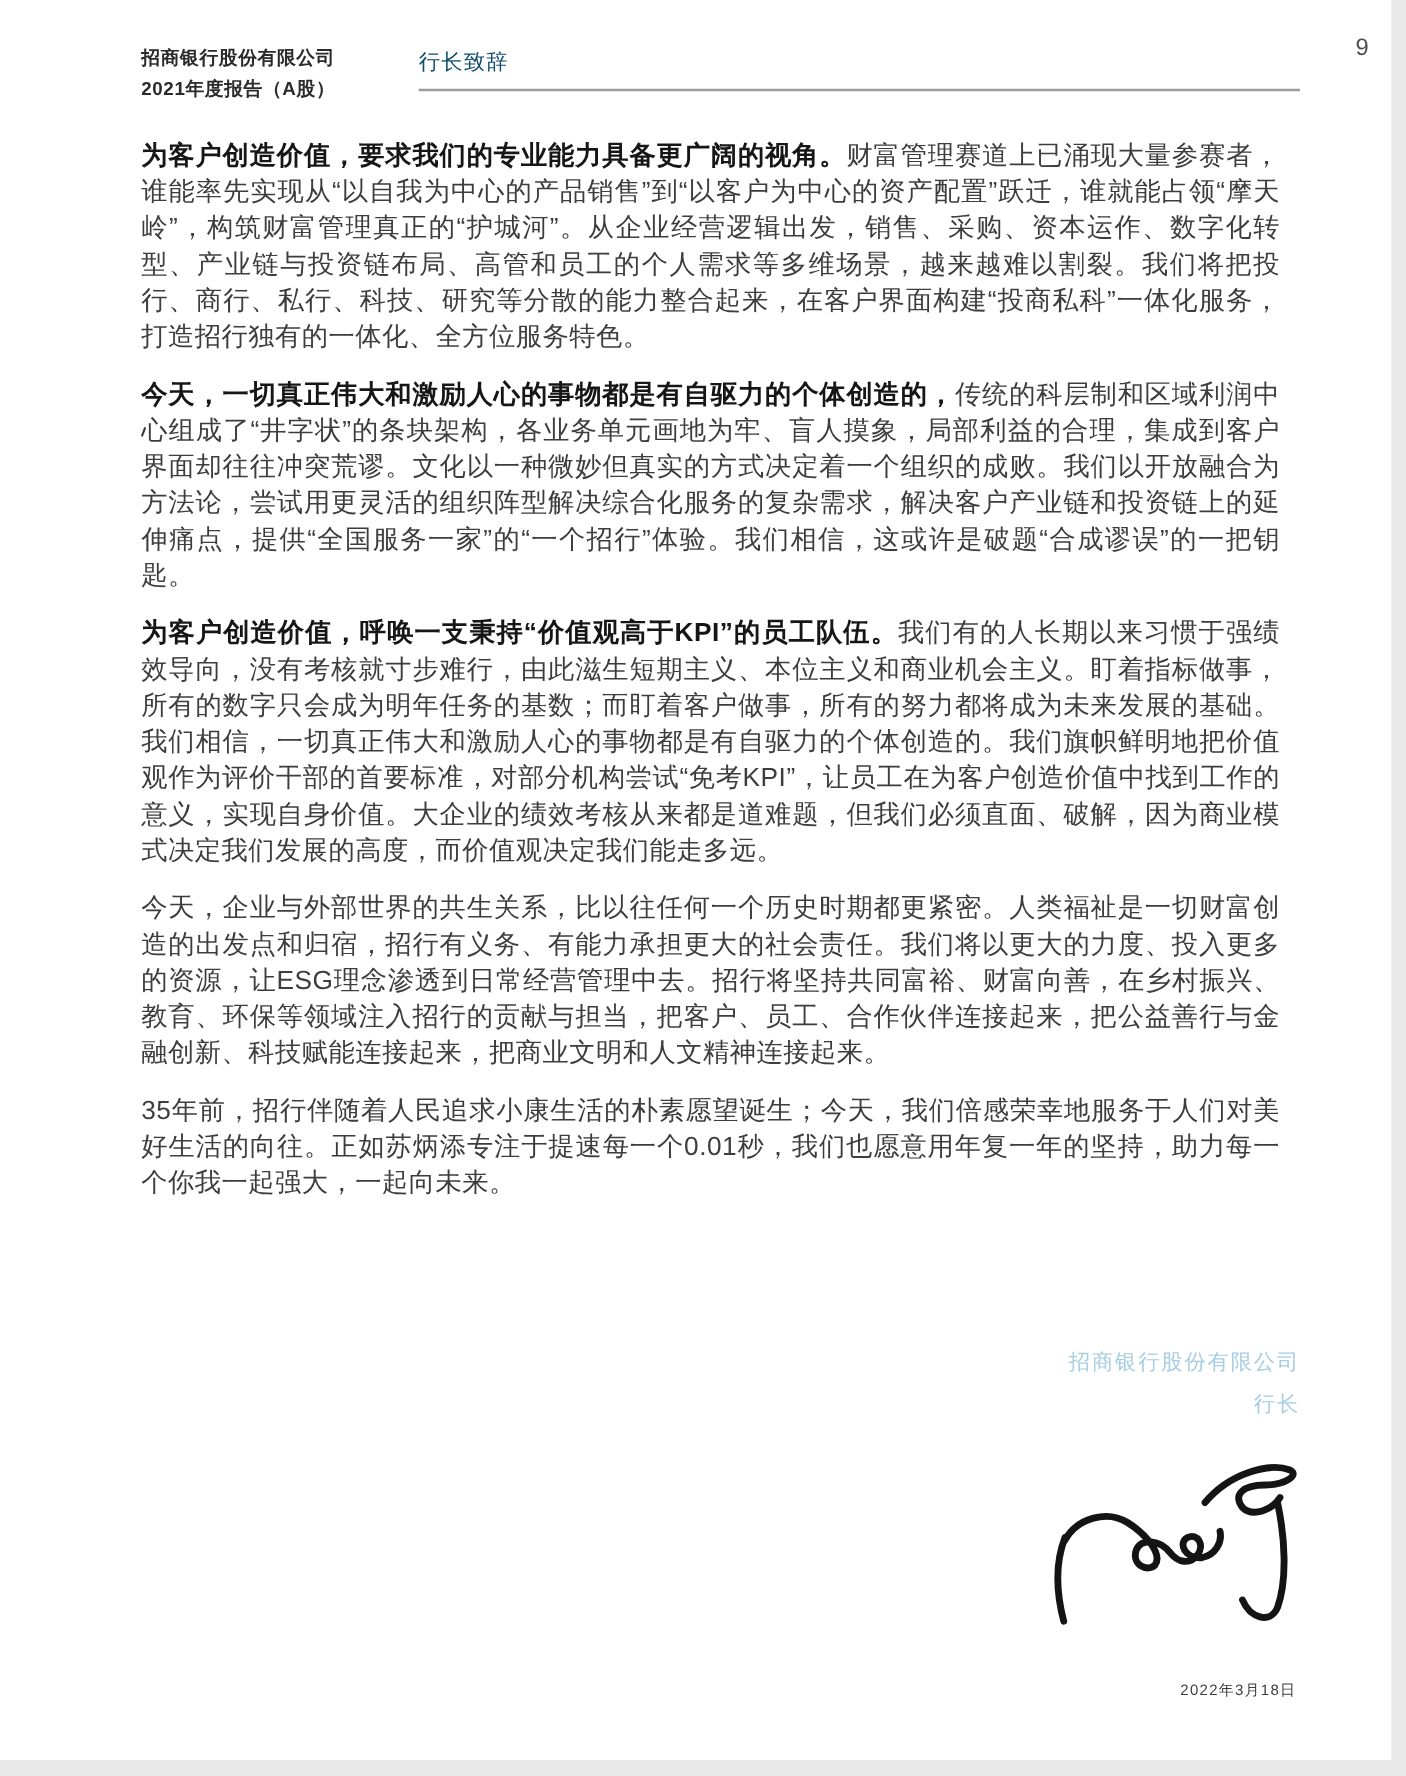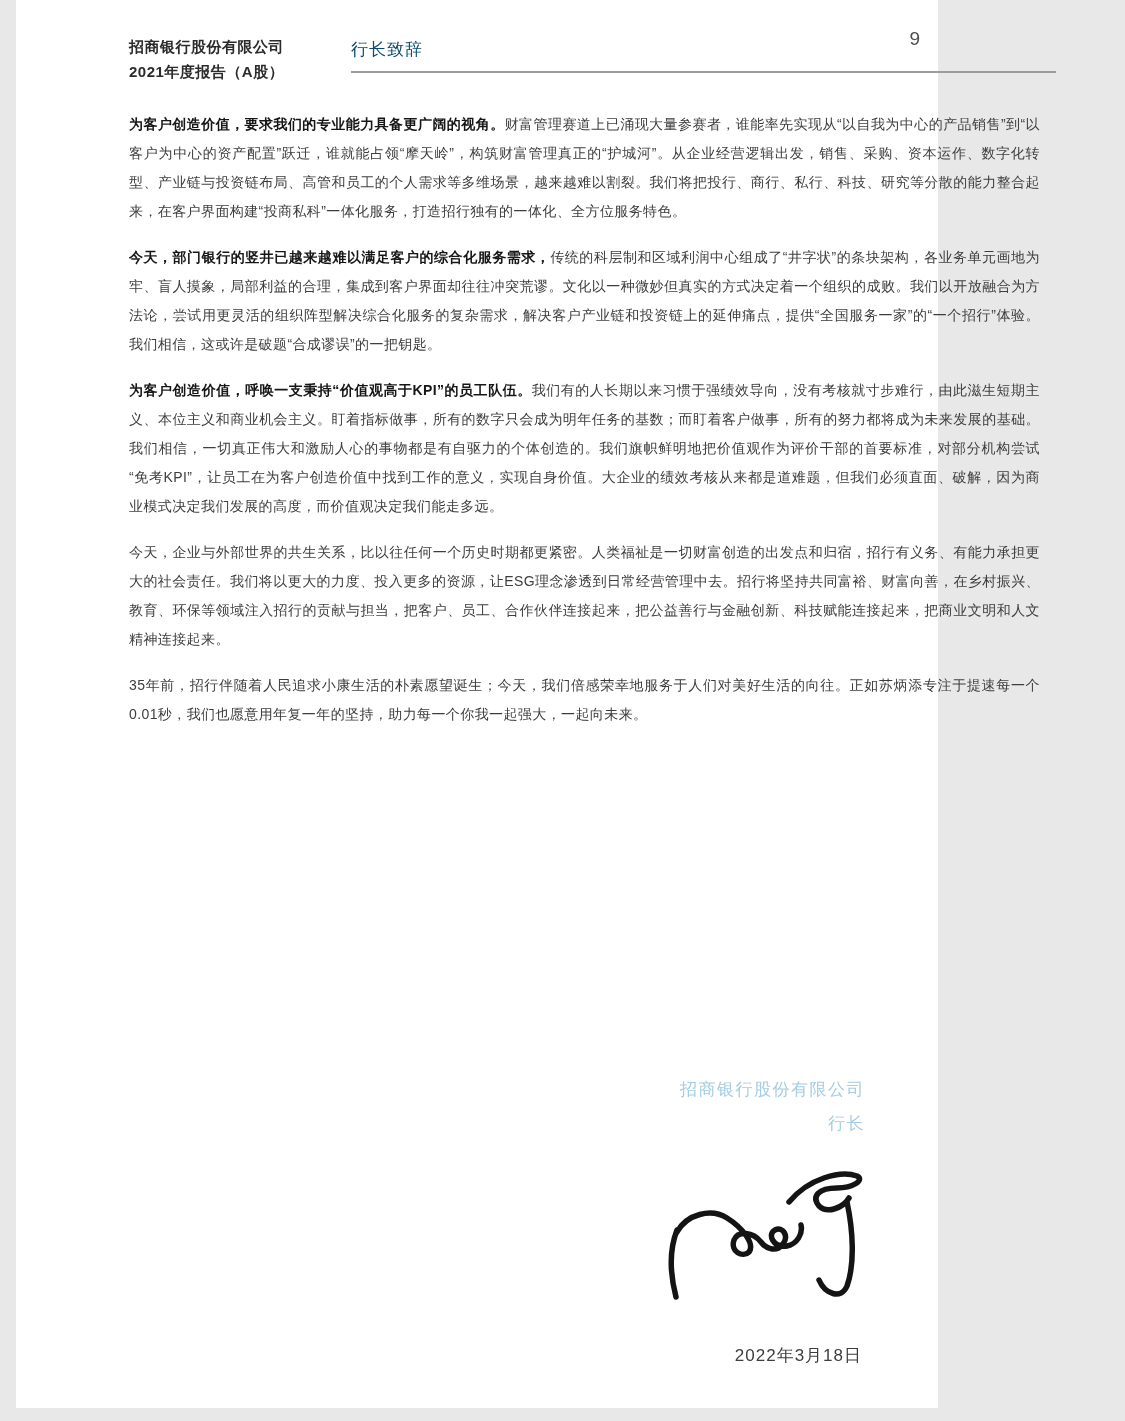--- a/index.html
+++ b/index.html
@@ -3,22 +3,22 @@
 <meta charset="utf-8">
 <style>
   html,body{margin:0;padding:0;}
   body{
     width:1125px;height:1421px;
     background:#e8e8e8;
     font-family:"Liberation Sans","DejaVu Sans",sans-serif;
     position:relative;
   }
   .page{
-    position:absolute;left:16px;top:0;
-    width:922px;height:1408px;
+    position:absolute;left:0;top:0;
+    width:1113px;height:1408px;
     background:#ffffff;
   }
   
   .company-block{
     position:absolute;left:113px;top:34px;
     font-size:15px;line-height:25px;color:#2b2b2b;
     font-weight:bold;letter-spacing:0.5px;
   }
   .section-title{
     position:absolute;left:335px;top:38px;
@@ -31,21 +31,21 @@
   .page-number{
     position:absolute;right:18px;top:28px;
     font-size:19px;color:#4d4d4d;
   }
   
   .content{
     position:absolute;left:113px;top:110px;width:927px;
   }
   .content p{
     margin:0 16px 17px 0;
-    font-size:14px;line-height:29px;
+    font-size:21px;line-height:29px;
     text-align:justify;text-justify:inter-ideograph;
     color:#3d3d3d;letter-spacing:0.4px;
   }
   .content p .lead{
     font-weight:bold;color:#161616;
   }
   
   .sig-company{
     position:absolute;right:73px;top:1078px;
     font-size:17px;color:#a6cde1;letter-spacing:1.5px;
@@ -54,39 +54,39 @@
   .sig-title{
     position:absolute;right:73px;top:1112px;
     font-size:17px;color:#a6cde1;letter-spacing:1.5px;
   }
   .sig-handwriting{
     position:absolute;right:70px;top:1168px;
     width:200px;height:148px;
   }
   .sig-date{
     position:absolute;right:76px;top:1344px;
-    font-size:17px;color:#3d3d3d;letter-spacing:1px;
+    font-size:12px;color:#3d3d3d;letter-spacing:1px;
   }
 </style>
 </head>
 <body>
 
 <div class="page">
 
   <div class="company-block">
     <div>招商银行股份有限公司</div>
     <div>2021年度报告（A股）</div>
   </div>
   <div class="section-title">行长致辞</div>
   <div class="header-rule"></div>
   <div class="page-number">9</div>
 
   <div class="content">
     <p><span class="lead">为客户创造价值，要求我们的专业能力具备更广阔的视角。</span><span>财富管理赛道上已涌现大量参赛者，谁能率先实现从“以自我为中心的产品销售”到“以客户为中心的资产配置”跃迁，谁就能占领“摩天岭”，构筑财富管理真正的“护城河”。从企业经营逻辑出发，销售、采购、资本运作、数字化转型、产业链与投资链布局、高管和员工的个人需求等多维场景，越来越难以割裂。我们将把投行、商行、私行、科技、研究等分散的能力整合起来，在客户界面构建“投商私科”一体化服务，打造招行独有的一体化、全方位服务特色。</span></p>
-    <p><span class="lead">今天，部门银行的竖井已越来越难以满足客户的综合化服务需求，</span><span>传统的科层制和区域利润中心组成了“井字状”的条块架构，各业务单元画地为牢、盲人摸象，局部利益的合理，集成到客户界面却往往冲突荒谬。文化以一种微妙但真实的方式决定着一个组织的成败。我们以开放融合为方法论，尝试用更灵活的组织阵型解决综合化服务的复杂需求，解决客户产业链和投资链上的延伸痛点，提供“全国服务一家”的“一个招行”体验。我们相信，这或许是破题“合成谬误”的一把钥匙。</span></p>
+    <p><span class="lead">今天，一切真正伟大和激励人心的事物都是有自驱力的个体创造的，</span><span>传统的科层制和区域利润中心组成了“井字状”的条块架构，各业务单元画地为牢、盲人摸象，局部利益的合理，集成到客户界面却往往冲突荒谬。文化以一种微妙但真实的方式决定着一个组织的成败。我们以开放融合为方法论，尝试用更灵活的组织阵型解决综合化服务的复杂需求，解决客户产业链和投资链上的延伸痛点，提供“全国服务一家”的“一个招行”体验。我们相信，这或许是破题“合成谬误”的一把钥匙。</span></p>
     <p><span class="lead">为客户创造价值，呼唤一支秉持“价值观高于KPI”的员工队伍。</span><span>我们有的人长期以来习惯于强绩效导向，没有考核就寸步难行，由此滋生短期主义、本位主义和商业机会主义。盯着指标做事，所有的数字只会成为明年任务的基数；而盯着客户做事，所有的努力都将成为未来发展的基础。我们相信，一切真正伟大和激励人心的事物都是有自驱力的个体创造的。我们旗帜鲜明地把价值观作为评价干部的首要标准，对部分机构尝试“免考KPI”，让员工在为客户创造价值中找到工作的意义，实现自身价值。大企业的绩效考核从来都是道难题，但我们必须直面、破解，因为商业模式决定我们发展的高度，而价值观决定我们能走多远。</span></p>
     <p><span class="lead"></span><span>今天，企业与外部世界的共生关系，比以往任何一个历史时期都更紧密。人类福祉是一切财富创造的出发点和归宿，招行有义务、有能力承担更大的社会责任。我们将以更大的力度、投入更多的资源，让ESG理念渗透到日常经营管理中去。招行将坚持共同富裕、财富向善，在乡村振兴、教育、环保等领域注入招行的贡献与担当，把客户、员工、合作伙伴连接起来，把公益善行与金融创新、科技赋能连接起来，把商业文明和人文精神连接起来。</span></p>
     <p><span class="lead"></span><span>35年前，招行伴随着人民追求小康生活的朴素愿望诞生；今天，我们倍感荣幸地服务于人们对美好生活的向往。正如苏炳添专注于提速每一个0.01秒，我们也愿意用年复一年的坚持，助力每一个你我一起强大，一起向未来。</span></p>
   </div>
 
   <div class="sig-company">招商银行股份有限公司</div>
   <div class="sig-title">行长</div>
 
   <svg class="sig-handwriting" viewBox="0 0 200 148" fill="none" xmlns="http://www.w3.org/2000/svg">
     <g stroke="#141414" stroke-width="5.5" stroke-linecap="round" fill="none">

